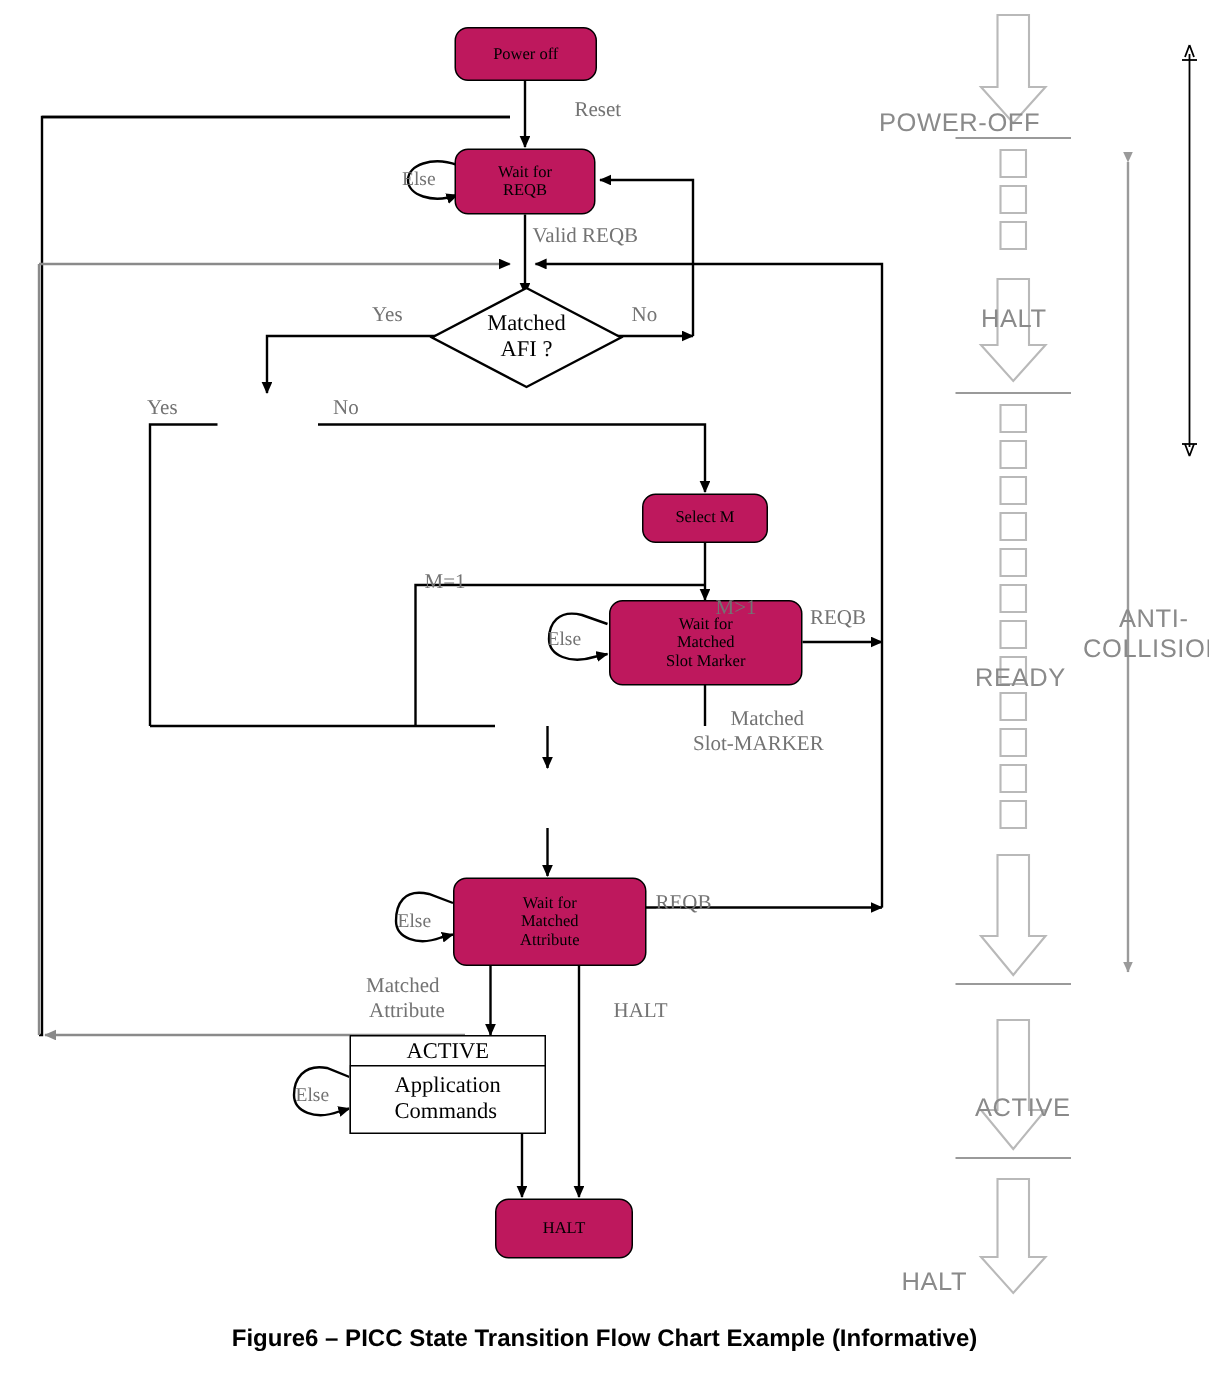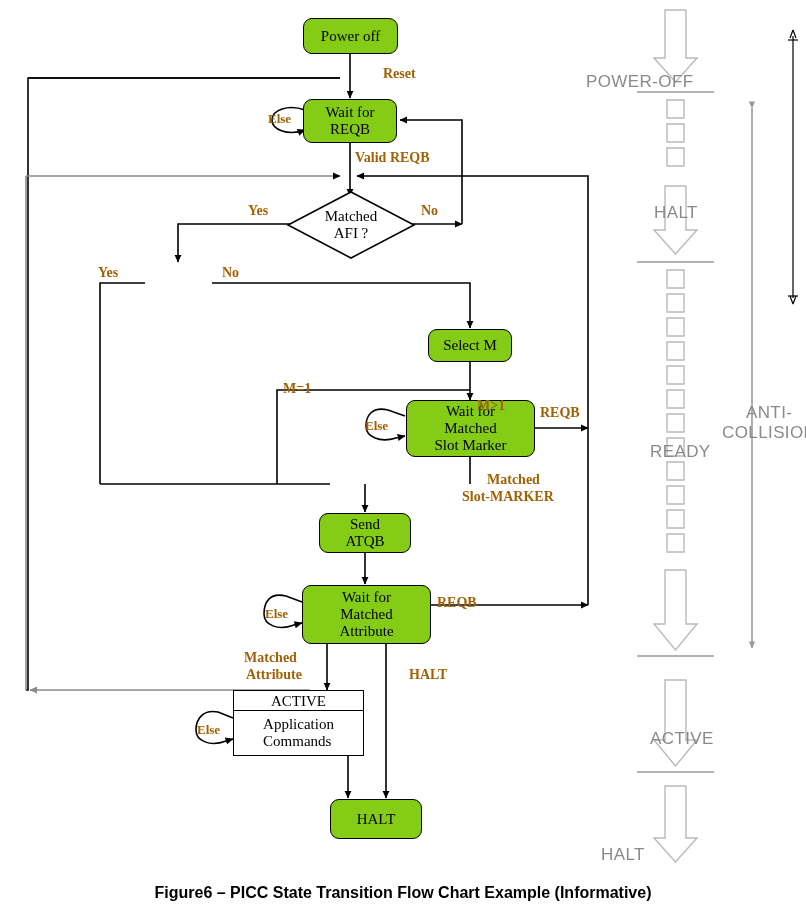--- a/index.html
+++ b/index.html
@@ -14,27 +14,27 @@
     position: relative;
     width: 806px;
     height: 916px;
     overflow: hidden;
     background: #ffffff;
   }
   .node {
     position: absolute;
     box-sizing: border-box;
     border: 1.5px solid #000;
-    background: #84cc16;
+    background: #be185d;
     display: flex;
     align-items: center;
     justify-content: center;
     text-align: center;
     font-family: "Liberation Serif", serif;
-    font-size: 15px;
+    font-size: 11px;
     line-height: 1.12;
     color: #000;
   }
   .rounded { border-radius: 9px; }
   .diamond-wrap {
     position: absolute;
     display: flex;
     align-items: center;
     justify-content: center;
   }
@@ -49,23 +49,22 @@
     text-align: center;
     font-family: "Liberation Serif", serif;
     font-size: 15px;
     line-height: 1.12;
     color: #000;
   }
   .lbl {
     position: absolute;
     font-family: "Liberation Serif", serif;
     font-size: 14px;
-    color: #a16207;
+    color: #737373;
     white-space: nowrap;
-    font-weight: bold;
   }
   .phase-lbl {
     position: absolute;
     font-family: Liberation Sans, sans-serif;
     font-size: 17px;
     color: #8a8a8a;
     letter-spacing: 0.4px;
     white-space: nowrap;
     text-align: center;
     margin-top: 40px;
@@ -270,24 +269,20 @@
   <div class="node rounded" style="left:428px; top:329px; width:84px; height:33px;align-items:center;">
     <span>Select M</span>
   </div>
 
   <div class="node rounded" style="left:406px; top:400px; width:129px; height:57px; white-space:pre-line;">
     <span style="white-space:pre-line;">Wait for
 Matched
 Slot Marker</span>
   </div>
 
-  <div class="node rounded" style="left:319px; top:513px; width:92px; height:40px; white-space:pre-line;">
-    <span style="white-space:pre-line;">Send
-ATQB</span>
-  </div>
 
   <div class="node rounded" style="left:302px; top:585px; width:129px; height:59px; white-space:pre-line;">
     <span style="white-space:pre-line;">Wait for
 Matched
 Attribute</span>
   </div>
 
   <div class="active-box" style="left:233px; top:690px; width:131px; height:66px;">
     <div class="active-title">ACTIVE</div>
   </div>

